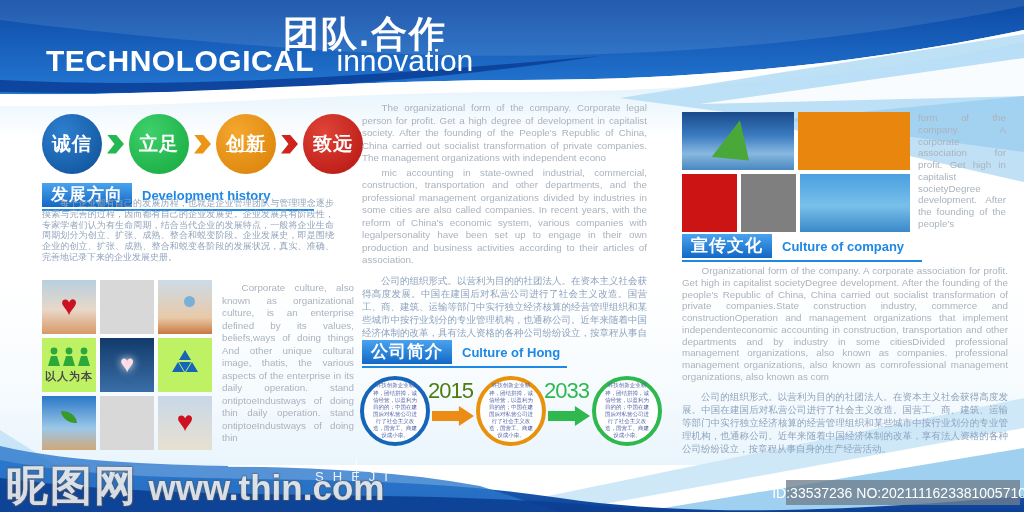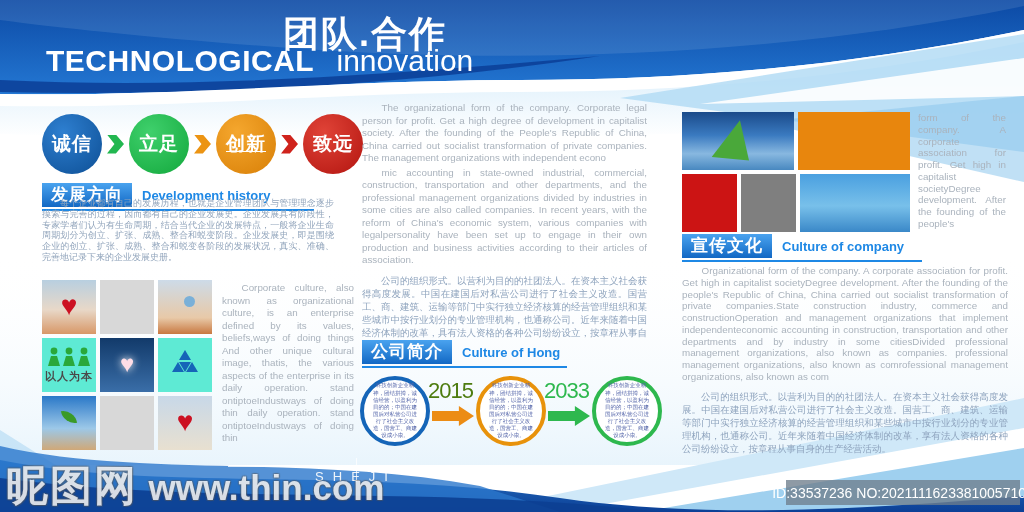--- a/index.html
+++ b/index.html
@@ -41,21 +41,21 @@
   .indent { text-indent:2em; }
   .para { text-indent:2em; }
   .para + .para { margin-top:2px; }
   .cn-sub { color:#8ea3bd; font-size:9.5px; line-height:1.38; margin-top:7px; text-indent:2em; }
 
   
   .pgrid { position:absolute; left:42px; top:280px; display:grid;
     grid-template-columns:54px 54px 54px; grid-template-rows:54px 54px 54px; gap:4px; }
   .cell { width:54px; height:54px; overflow:hidden; position:relative; }
   .cell-gray { background:#d8d8d8; }
-  .cell-white { background:#5eead4; display:flex; flex-direction:column; align-items:center; justify-content:center; }
+  .cell-white { background:#bef264; display:flex; flex-direction:column; align-items:center; justify-content:center; }
   .ph-heart1 { background:linear-gradient(180deg,#b8cfe0 0%,#e8d8c8 55%,#d89868 100%); }
   .ph-drop   { background:linear-gradient(180deg,#cddbe8 0%,#e8c9a8 70%,#c87840 100%); }
   .ph-hands  { background:linear-gradient(180deg,#123a6a 0%,#3a6ea8 100%); }
   .ph-plant  { background:linear-gradient(180deg,#2a78c8 0%,#9cc8e8 60%,#d0a878 100%); }
   .ph-heart2 { background:linear-gradient(180deg,#c8d8e8 0%,#e8e0d0 100%); }
   .glyph { position:absolute; left:50%; top:50%; transform:translate(-50%,-52%); }
   .heart-red { color:#cc1122; font-size:28px; }
   .heart-glow { color:#ffdde6; font-size:24px; text-shadow:0 0 8px #fff; }
   .dropdot { width:11px; height:11px; border-radius:50%; background:#7ab0d8; position:absolute; left:26px; top:16px; }
   .leaf { width:14px; height:14px; background:#3a9a28; border-radius:0 100% 0 100%;

